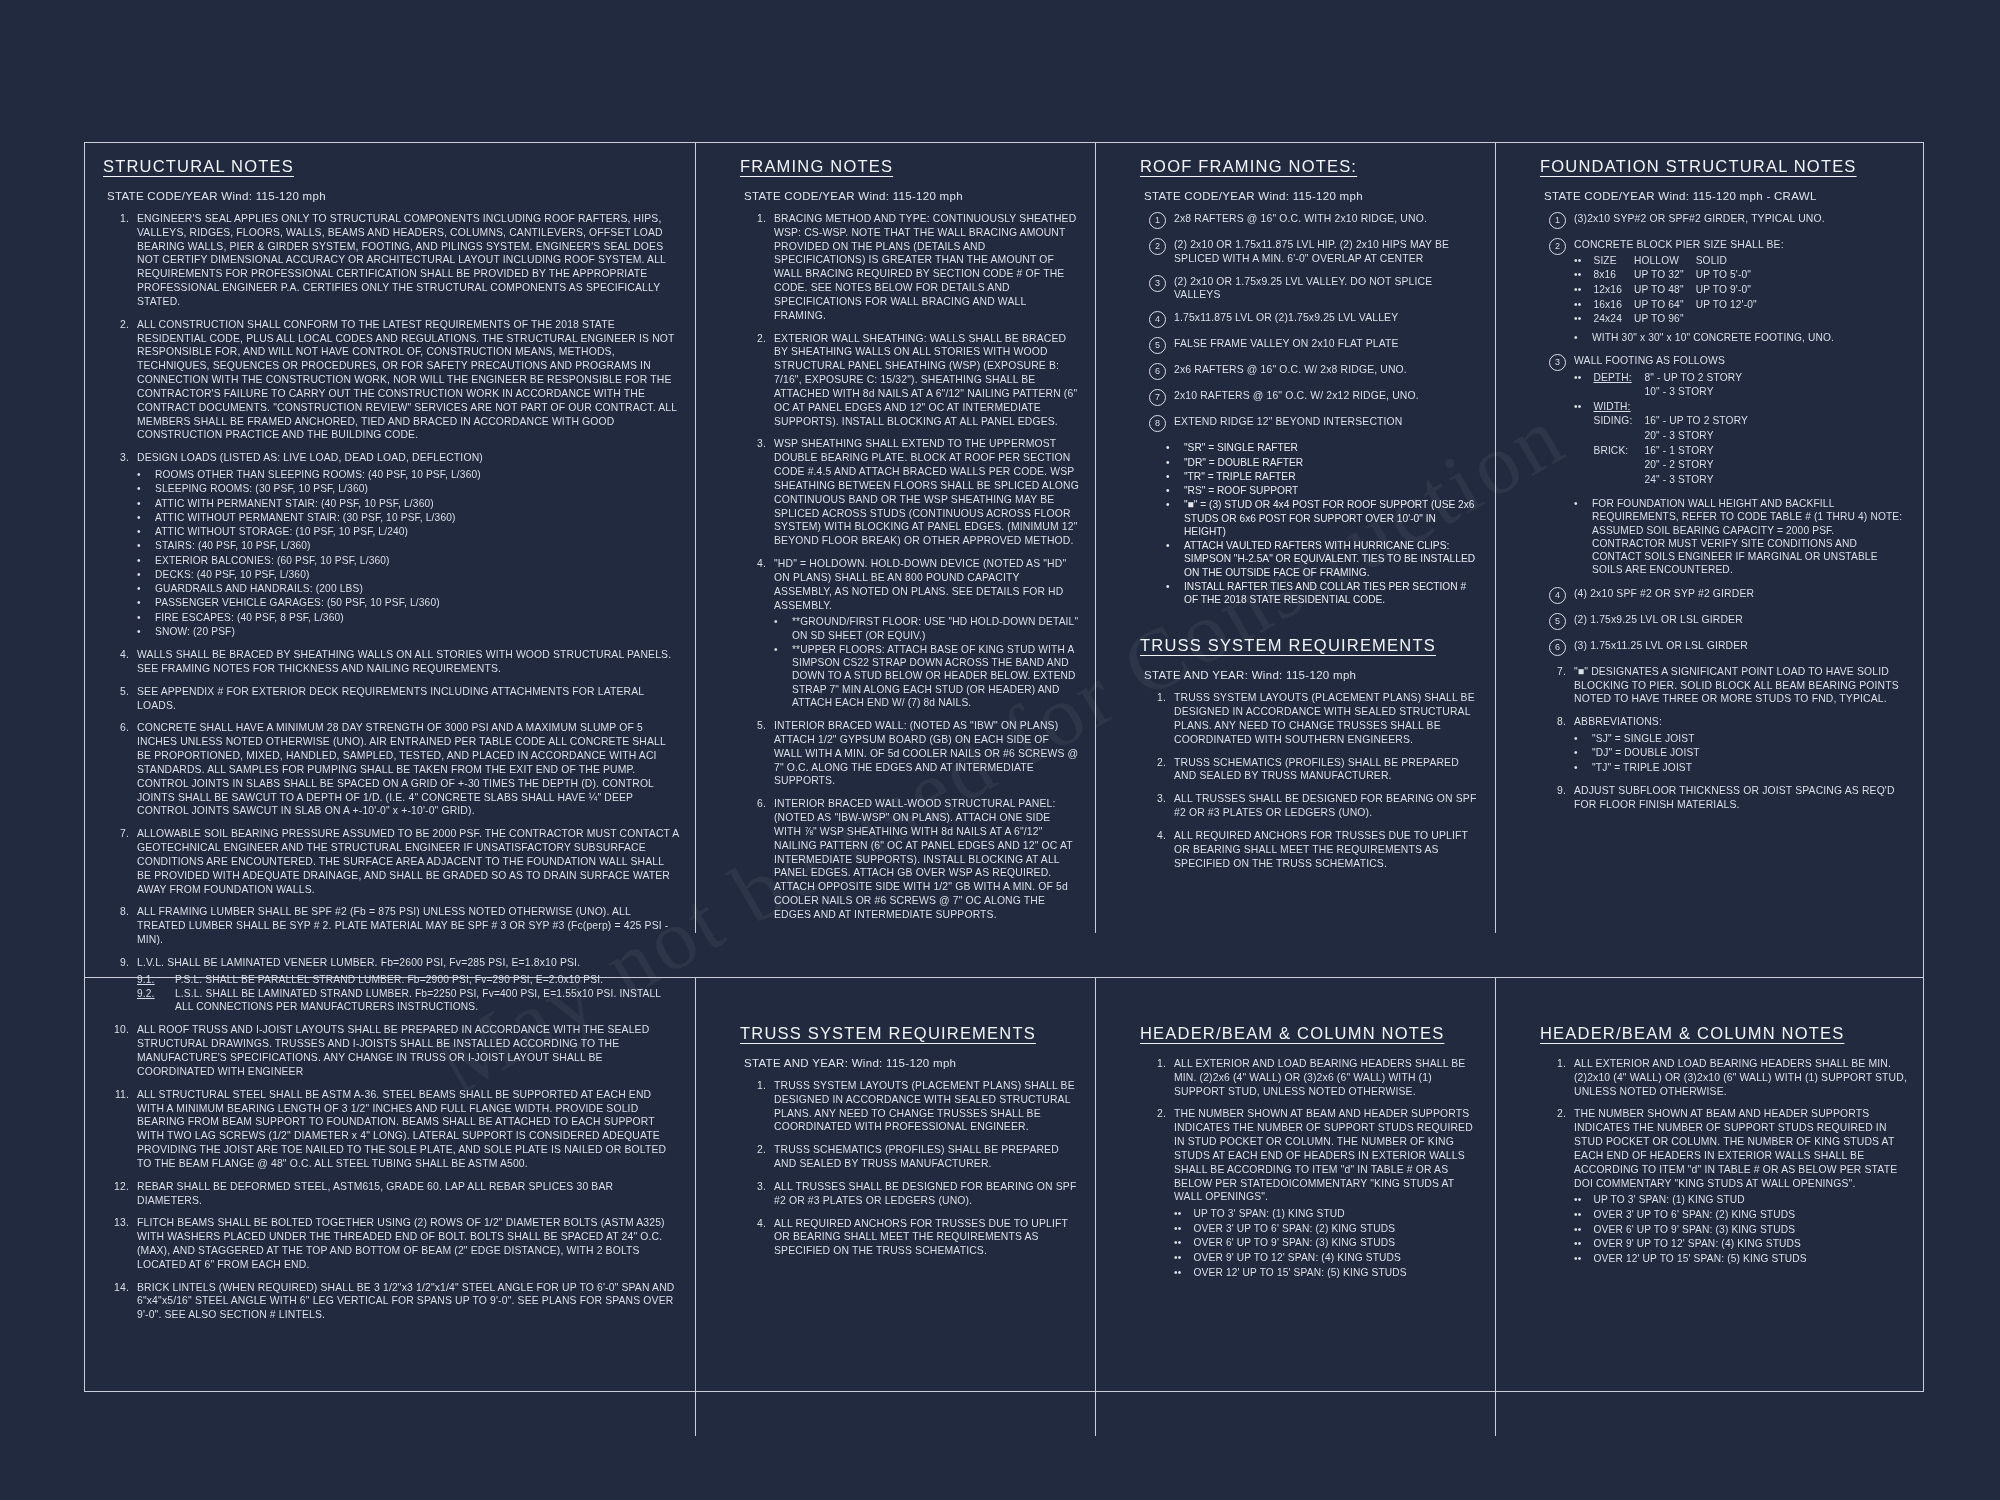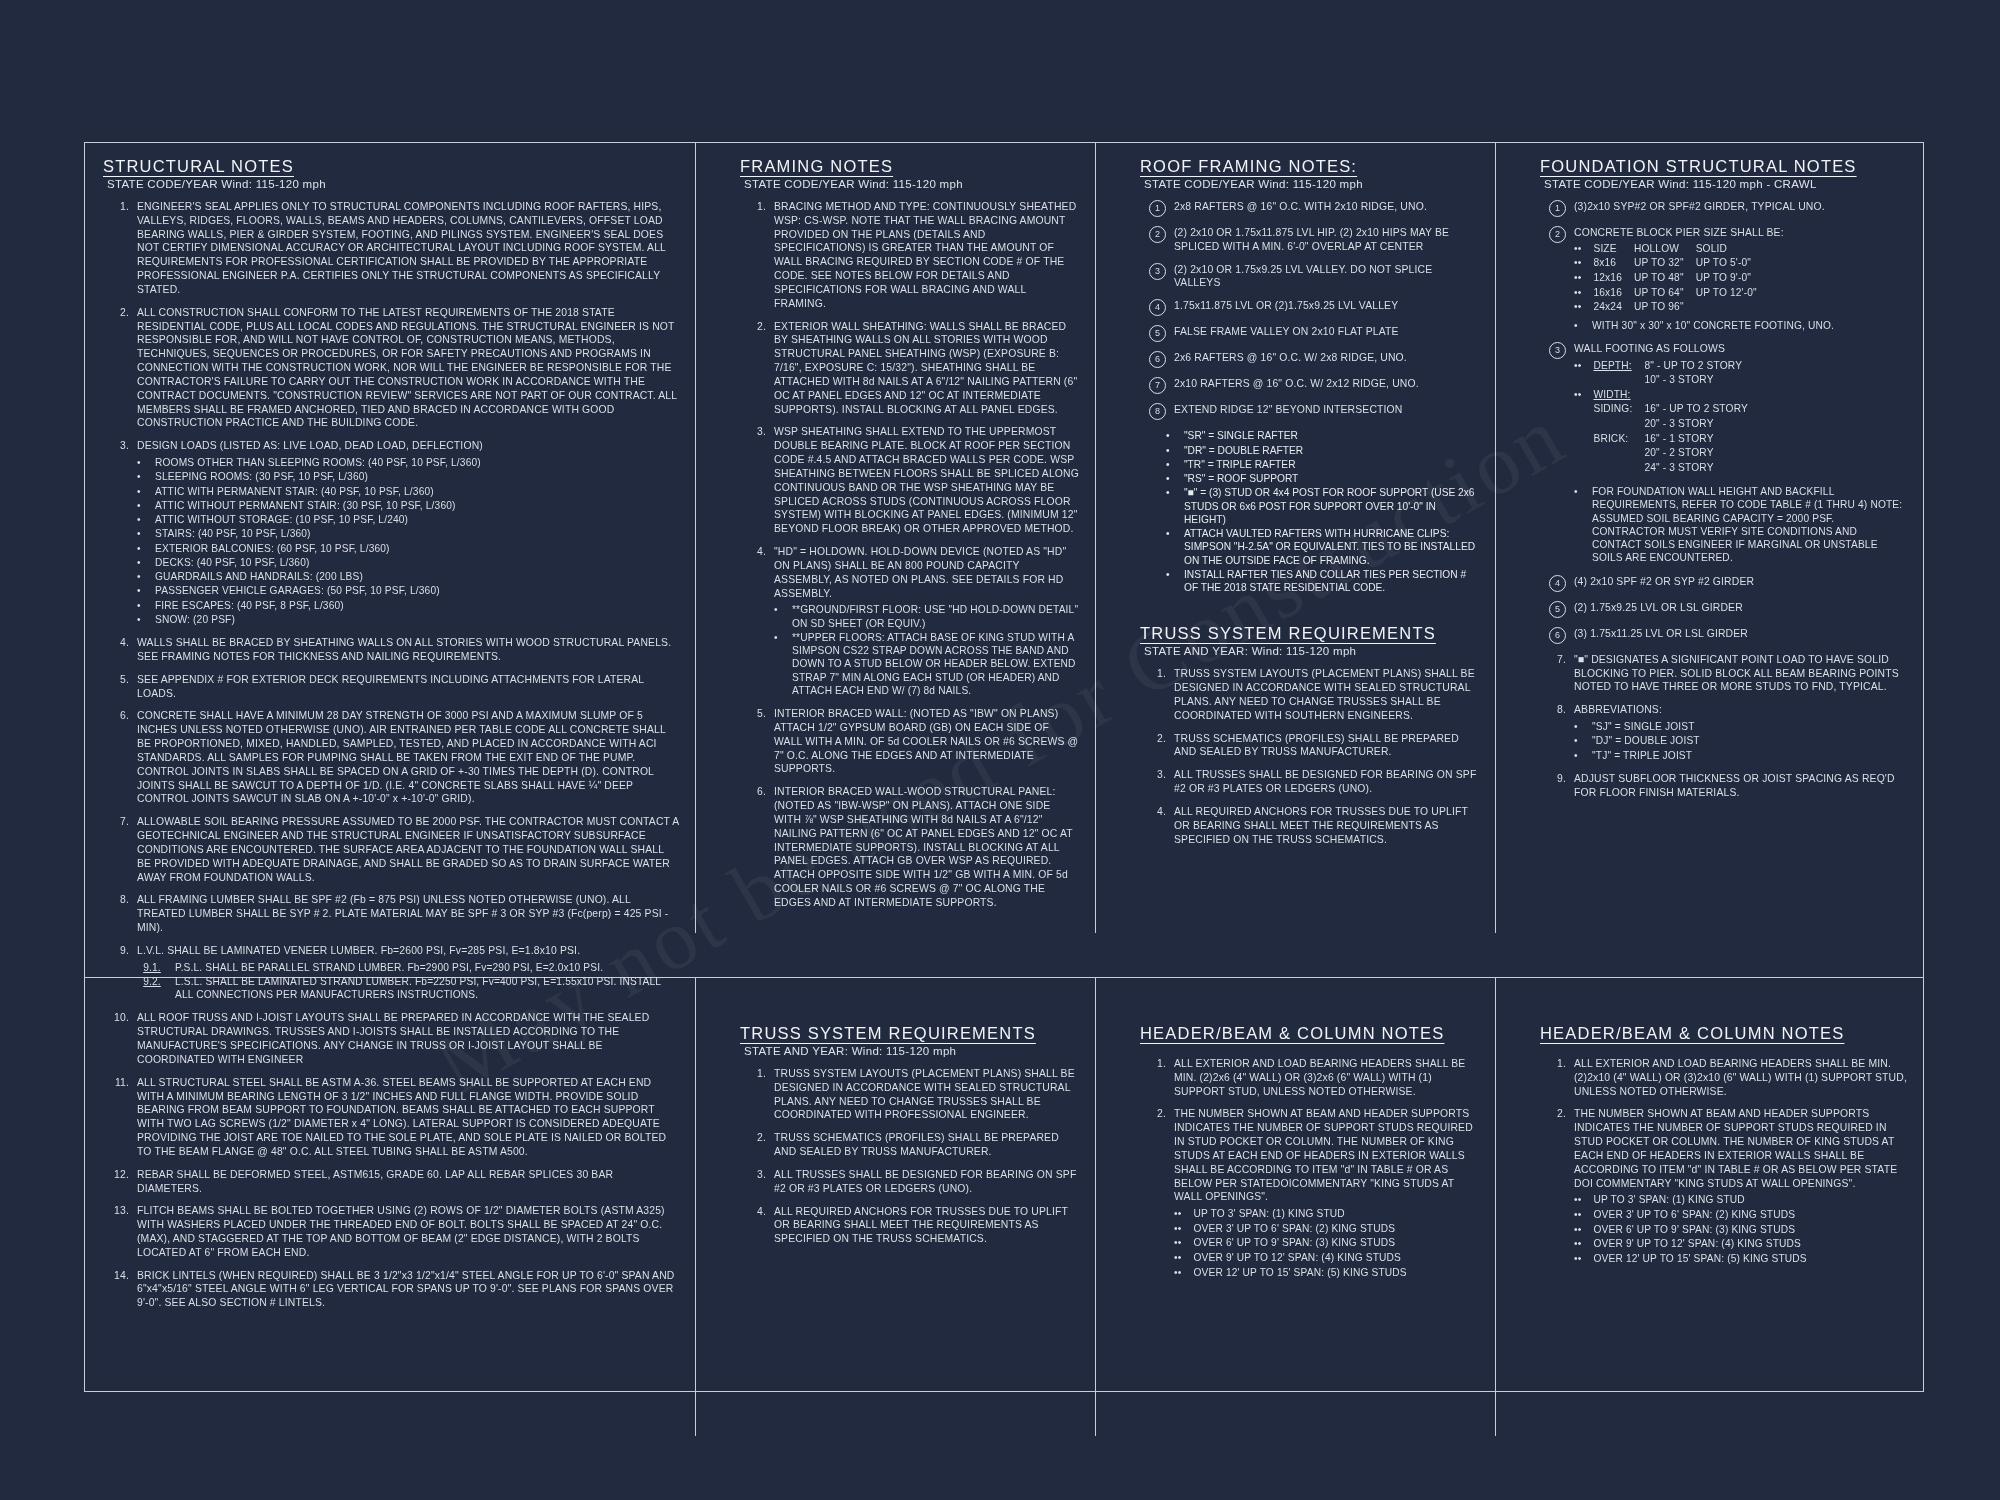--- a/index.html
+++ b/index.html
@@ -57,21 +57,21 @@
     font-weight:normal;
     letter-spacing:1.2px;
     margin:0 0 2px 0;
     text-decoration:underline;
     text-underline-offset:4px;
     color:#f2f4f8;
   }
   .subtitle{
     font-size:11.5px;
     letter-spacing:.3px;
-    margin:2px 0 10px 4px;
+    margin:14px 0 10px 4px;
     color:#dfe3ea;
   }
   ol.notes{
     margin:0;padding:0;list-style:none;
   }
   ol.notes>li{
     display:flex;
     margin-bottom:9px;
     font-size:10.4px;
     line-height:1.33;
@@ -89,21 +89,21 @@
     display:flex;font-size:10.2px;line-height:1.3;margin-bottom:1px;
   }
   ul.sub>li>.b{width:18px;flex:0 0 18px;}
   ul.sub>li>.t{flex:1;}
   .dot::before{content:"\2022";}
   .circnum{
     display:inline-block;
     width:15px;height:15px;border:1px solid #dcdfe7;border-radius:50%;
     font-size:9px;line-height:14px;text-align:center;
   }
-  .subidx{width:30px;flex:0 0 30px;text-align:center;padding-right:8px;font-size:10.2px;text-decoration:underline;}
+  .subidx{width:30px;flex:0 0 30px;text-align:left;padding-right:8px;font-size:10.2px;text-decoration:underline;}
   table.piers{
     border-collapse:collapse;font-size:10.2px;margin-top:2px;
   }
   table.piers td{padding:0 12px 1px 0;white-space:nowrap;}
   .tight li{margin-bottom:5px;}
 </style>
 </head>
 <body>
 
 <div class="watermark">May not be used for Construction</div>

